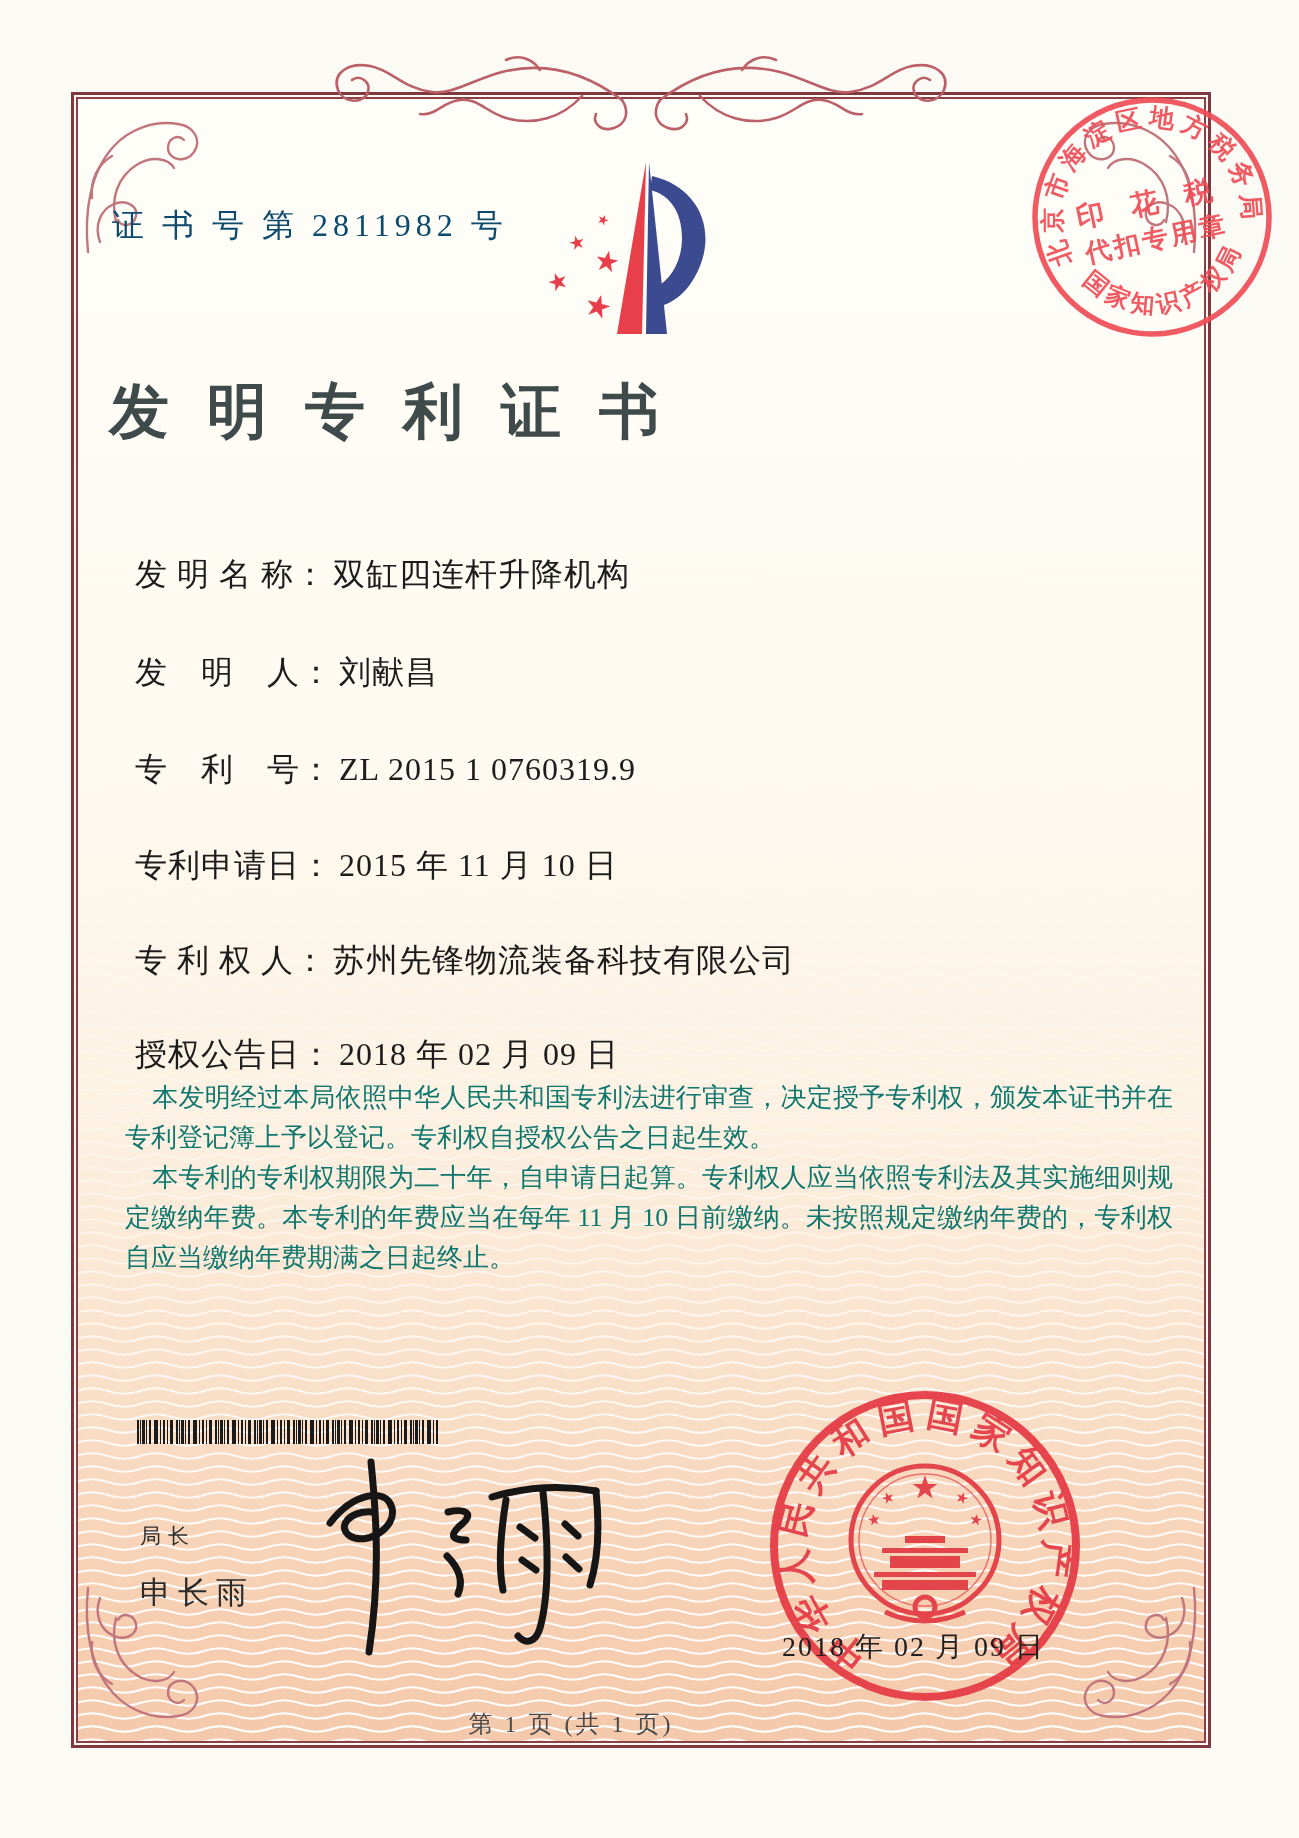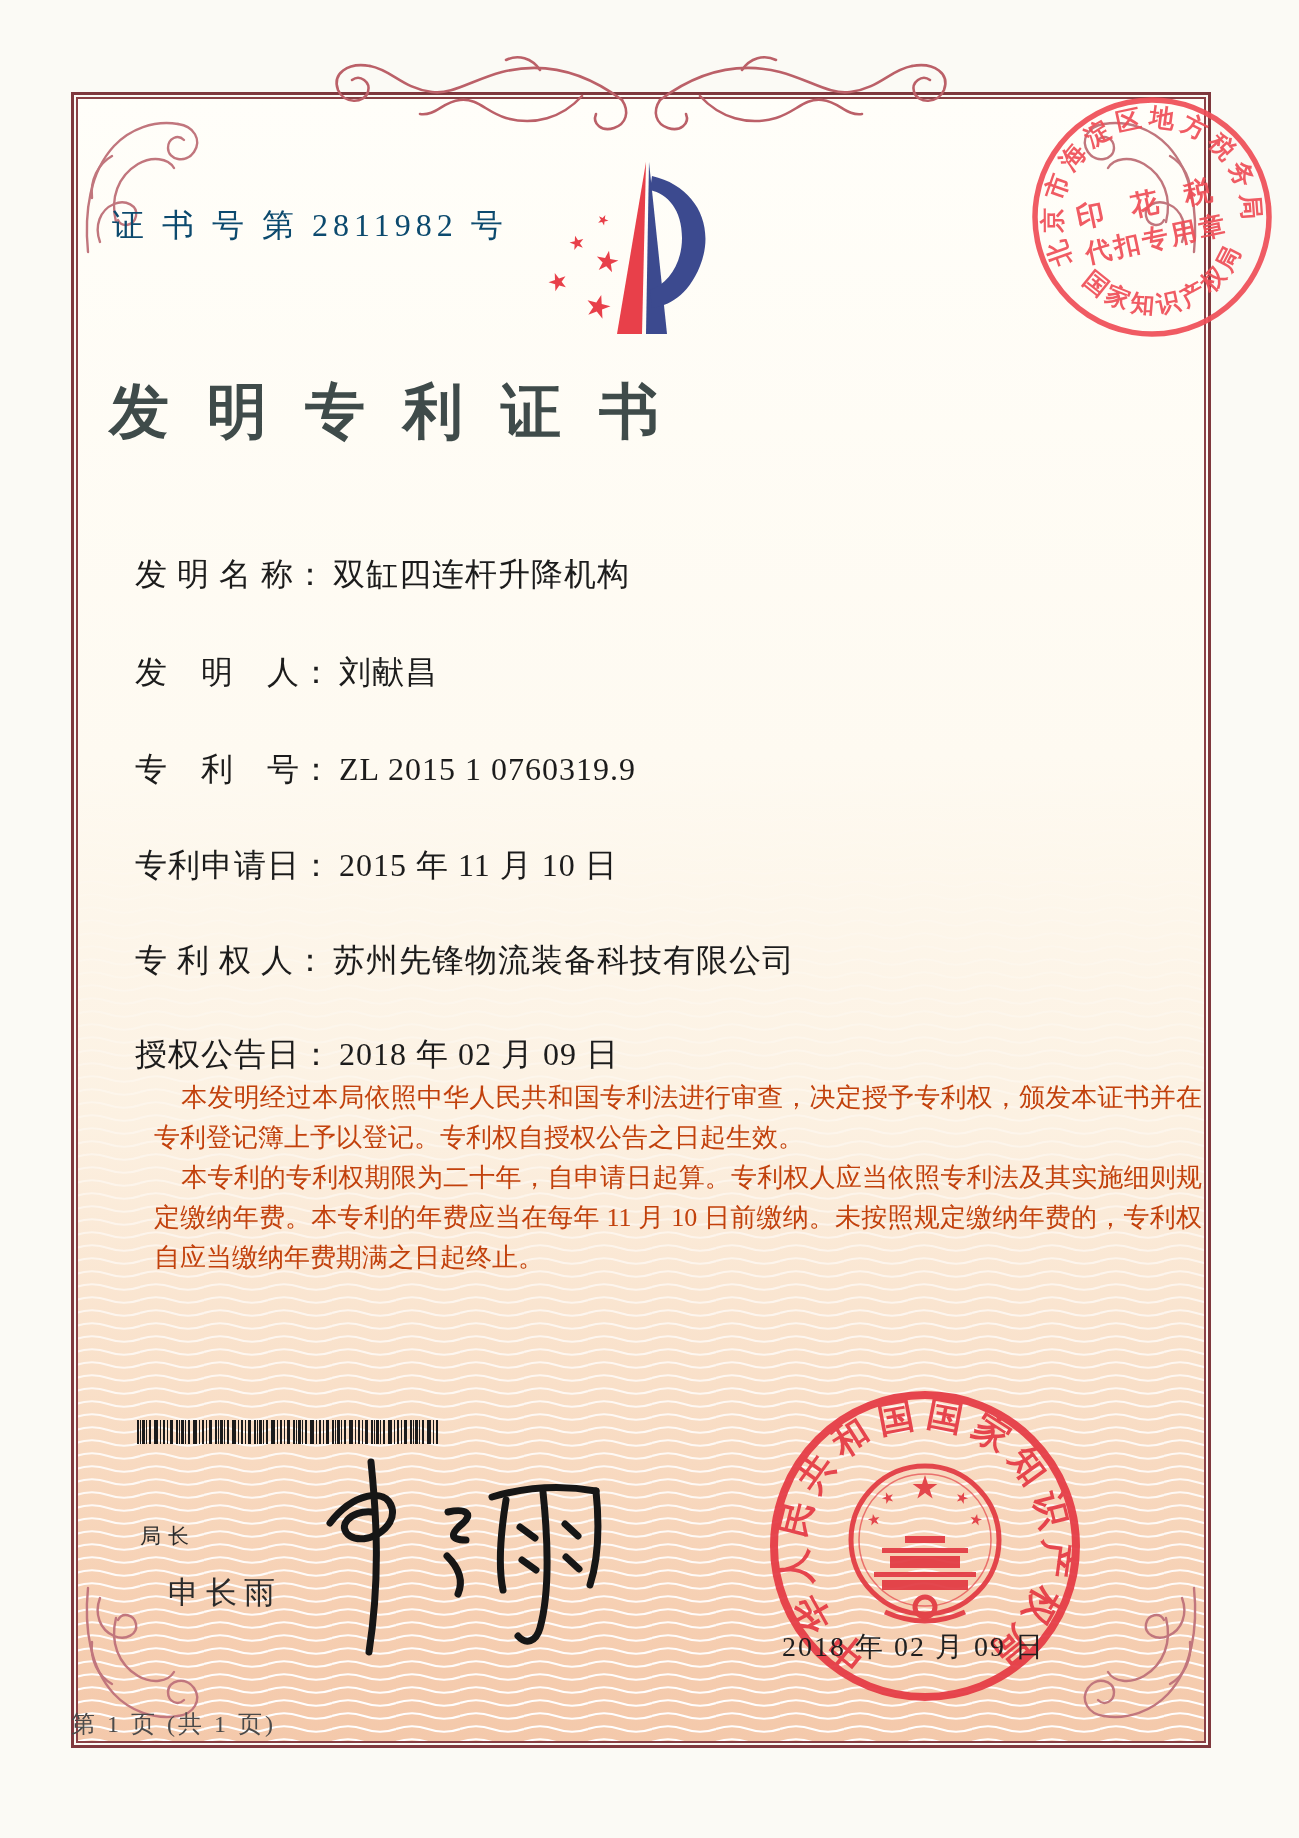--- a/index.html
+++ b/index.html
@@ -15,29 +15,29 @@
   .cert-number{position:absolute;left:112px;top:204px;font-size:32px;letter-spacing:5px;color:#0c4a6e;}
   .logo{position:absolute;left:470px;top:145px;}
   .tax-stamp{position:absolute;left:1015px;top:85px;opacity:.92;}
   .title{position:absolute;left:71px;top:372px;width:1024px;margin:0;text-align:left;
        font-size:60px;font-weight:bold;letter-spacing:38px;padding-left:38px;box-sizing:border-box;
        color:#3f4b4a;}
   .field{position:absolute;left:135px;font-size:32px;color:#1c1c1c;letter-spacing:1px;white-space:nowrap;}
   .f1{top:553px}.f2{top:651px}.f3{top:748px}.f4{top:844px}.f5{top:939px}.f6{top:1033px}
   .flabel{margin-right:6px;}
   .body-text{position:absolute;left:125px;top:1078px;width:1048px;font-size:26px;line-height:40px;
-       color:#c2410c;text-align:justify;margin-left:29px;}
+       color:#0f766e;text-align:justify;}
   .body-text p{margin:0;text-indent:1.05em;}
   .barcode{position:absolute;left:137px;top:1420px;}
   .director-title{position:absolute;left:140px;top:1522px;font-size:21px;color:#2b2b2b;letter-spacing:7px;}
-  .director-name{position:absolute;left:140px;top:1572px;font-size:31px;color:#2b2b2b;letter-spacing:7px;margin-left:28px;}
+  .director-name{position:absolute;left:140px;top:1572px;font-size:31px;color:#2b2b2b;letter-spacing:7px;}
   .signature{position:absolute;left:300px;top:1440px;}
   .big-seal{position:absolute;left:760px;top:1385px;opacity:.93;}
   .seal-date{position:absolute;left:782px;top:1628px;font-size:28px;color:#1f1f1f;letter-spacing:2px;z-index:8;}
-  .footer{position:absolute;left:71px;top:1708px;width:1000px;text-align:left;
+  .footer{position:absolute;left:71px;top:1708px;width:1000px;text-align:center;
        font-size:24px;color:#4a4a4a;letter-spacing:3px;}
   .seal-ring-text{font-size:36px;font-weight:bold;letter-spacing:9px;fill:#e53a44;}
   .stamp-arc-top{font-size:25px;letter-spacing:6px;fill:#ef4e57;font-weight:bold;}
   .stamp-arc-bottom{font-size:24px;letter-spacing:4px;fill:#ef4e57;font-weight:bold;}
   .stamp-center1{font-size:28px;letter-spacing:10px;fill:#ef4e57;font-weight:bold;}
   .stamp-center2{font-size:26px;letter-spacing:3px;fill:#ef4e57;font-weight:bold;}
 </style>
 </head>
 <body>
 

